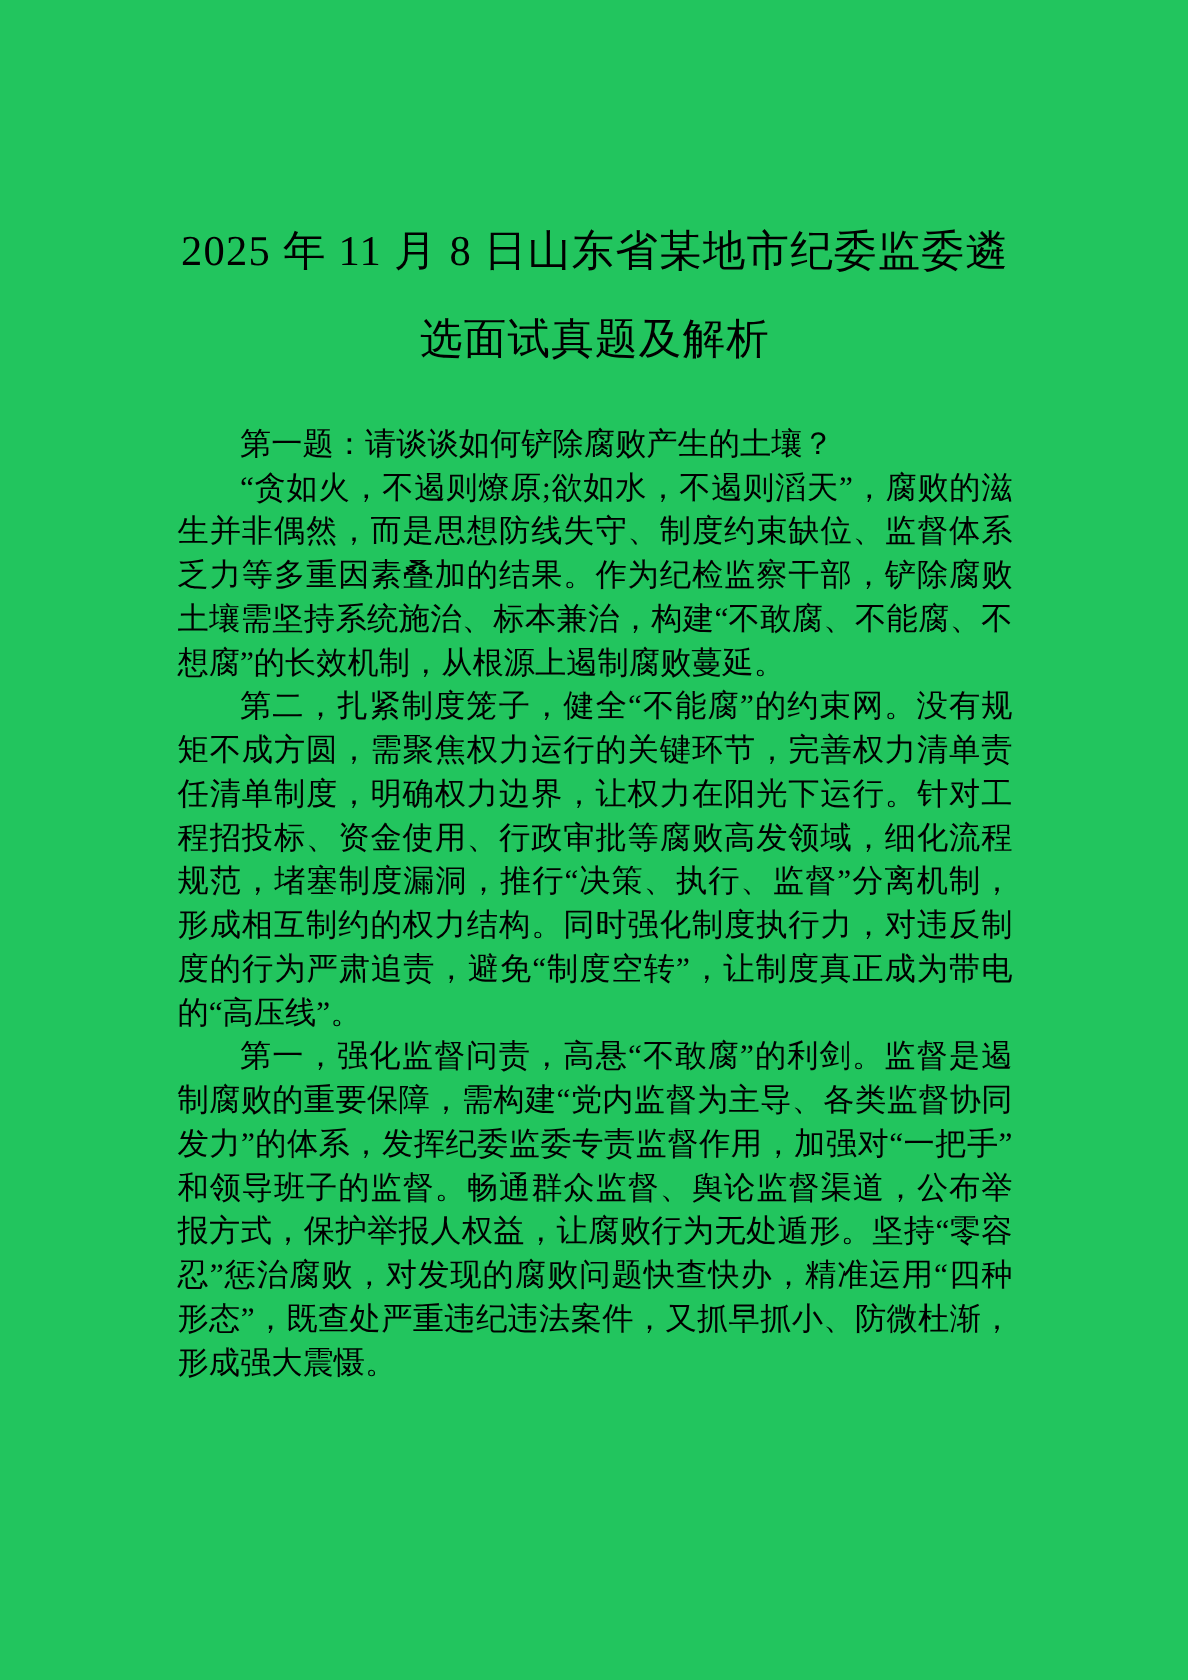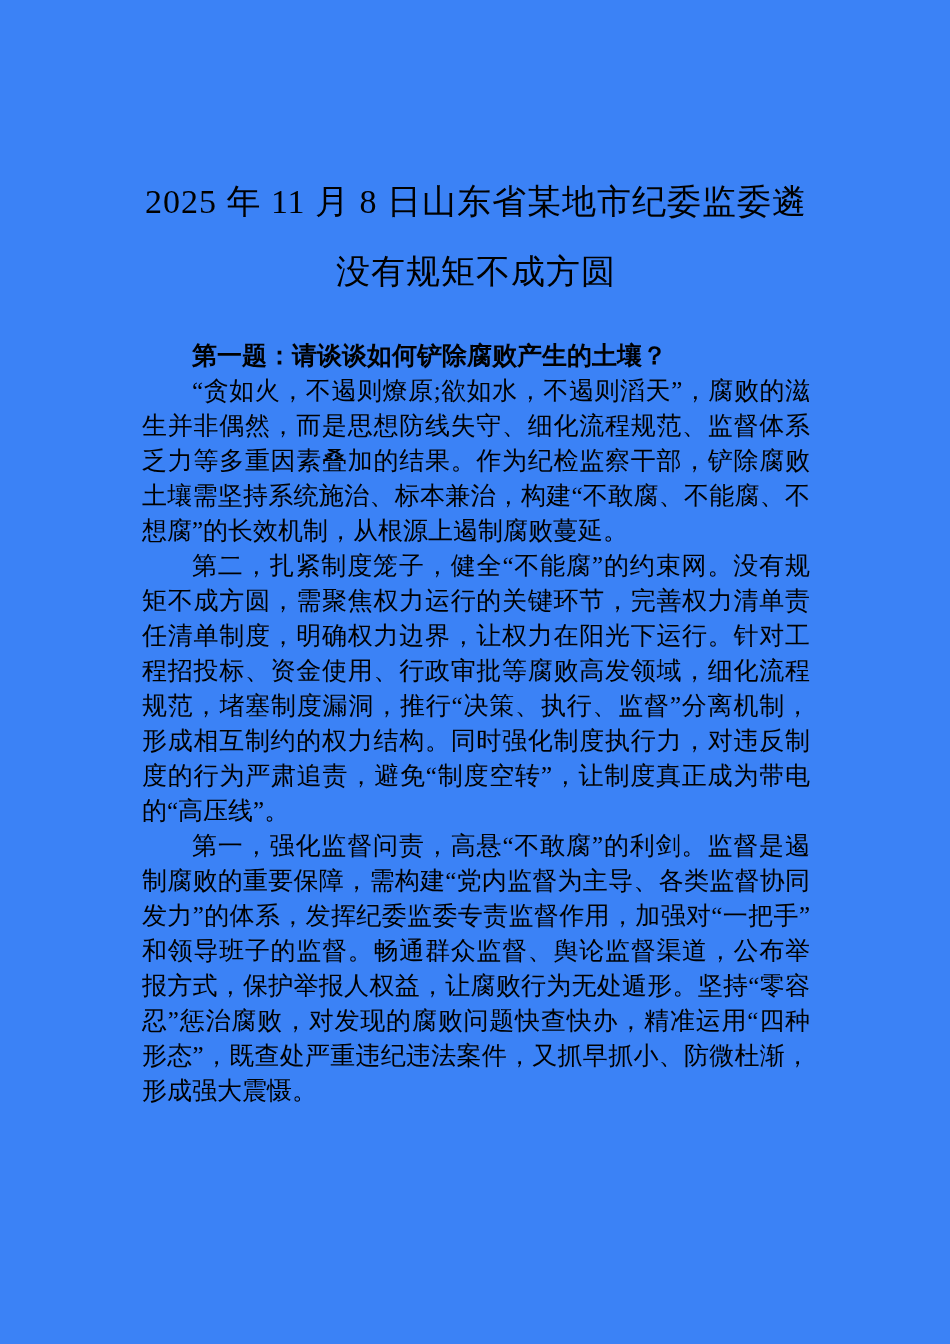--- a/index.html
+++ b/index.html
@@ -4,21 +4,21 @@
 <style>
   html, body {
     margin: 0;
     padding: 0;
     background: #ffffff;
   }
   .page {
     position: relative;
     width: 950px;
     height: 1344px;
-    background: #3b82f6;
+    background: #22c55e;
     color: #000000;
     font-family: "Liberation Serif", "DejaVu Serif", serif;
     overflow: hidden;
     box-sizing: border-box;
   }
   .doc-title {
     margin: 0 140px 0 142px;
     padding-top: 167px;
     text-align: center;
     font-size: 34px;
@@ -35,30 +35,30 @@
     font-size: 25px;
     line-height: 35px;
     text-align: justify;
   }
   .doc-body p {
     margin: 0;
     padding: 0;
     text-indent: 2em;
   }
   .question-heading {
-    font-weight: bold;
+    font-weight: normal;
   }
 </style>
 </head>
 <body>
 
 <div class="page">
   <h1 class="doc-title">
     <span class="title-line">2025 年 11 月 8 日山东省某地市纪委监委遴</span>
-    <span class="title-line">没有规矩不成方圆</span>
+    <span class="title-line">选面试真题及解析</span>
   </h1>
   <div class="doc-body">
     <p class="question-heading">第一题：请谈谈如何铲除腐败产生的土壤？</p>
-    <p>“贪如火，不遏则燎原;欲如水，不遏则滔天”，腐败的滋生并非偶然，而是思想防线失守、细化流程规范、监督体系乏力等多重因素叠加的结果。作为纪检监察干部，铲除腐败土壤需坚持系统施治、标本兼治，构建“不敢腐、不能腐、不想腐”的长效机制，从根源上遏制腐败蔓延。</p>
+    <p>“贪如火，不遏则燎原;欲如水，不遏则滔天”，腐败的滋生并非偶然，而是思想防线失守、制度约束缺位、监督体系乏力等多重因素叠加的结果。作为纪检监察干部，铲除腐败土壤需坚持系统施治、标本兼治，构建“不敢腐、不能腐、不想腐”的长效机制，从根源上遏制腐败蔓延。</p>
     <p>第二，扎紧制度笼子，健全“不能腐”的约束网。没有规矩不成方圆，需聚焦权力运行的关键环节，完善权力清单责任清单制度，明确权力边界，让权力在阳光下运行。针对工程招投标、资金使用、行政审批等腐败高发领域，细化流程规范，堵塞制度漏洞，推行“决策、执行、监督”分离机制，形成相互制约的权力结构。同时强化制度执行力，对违反制度的行为严肃追责，避免“制度空转”，让制度真正成为带电的“高压线”。</p>
     <p>第一，强化监督问责，高悬“不敢腐”的利剑。监督是遏制腐败的重要保障，需构建“党内监督为主导、各类监督协同发力”的体系，发挥纪委监委专责监督作用，加强对“一把手”和领导班子的监督。畅通群众监督、舆论监督渠道，公布举报方式，保护举报人权益，让腐败行为无处遁形。坚持“零容忍”惩治腐败，对发现的腐败问题快查快办，精准运用“四种形态”，既查处严重违纪违法案件，又抓早抓小、防微杜渐，形成强大震慑。</p>
   </div>
 </div>
 
 </body></html>

